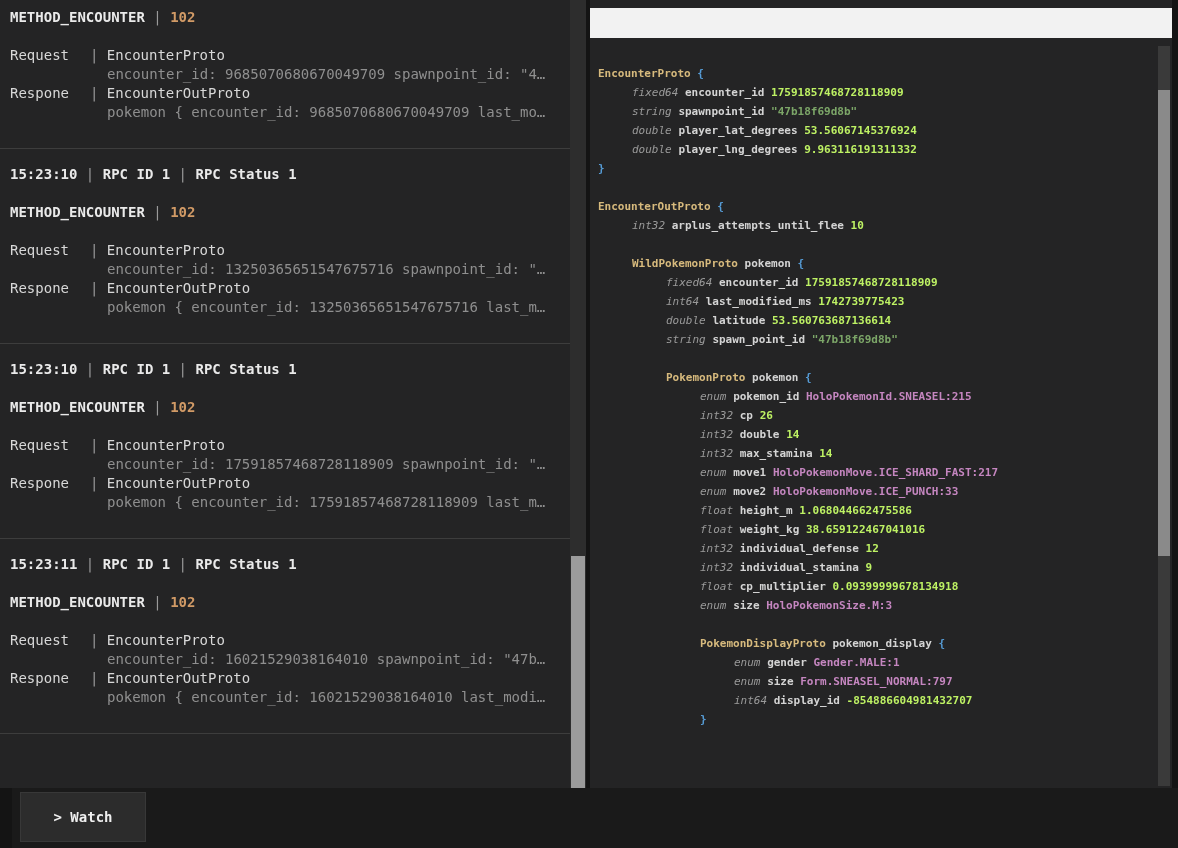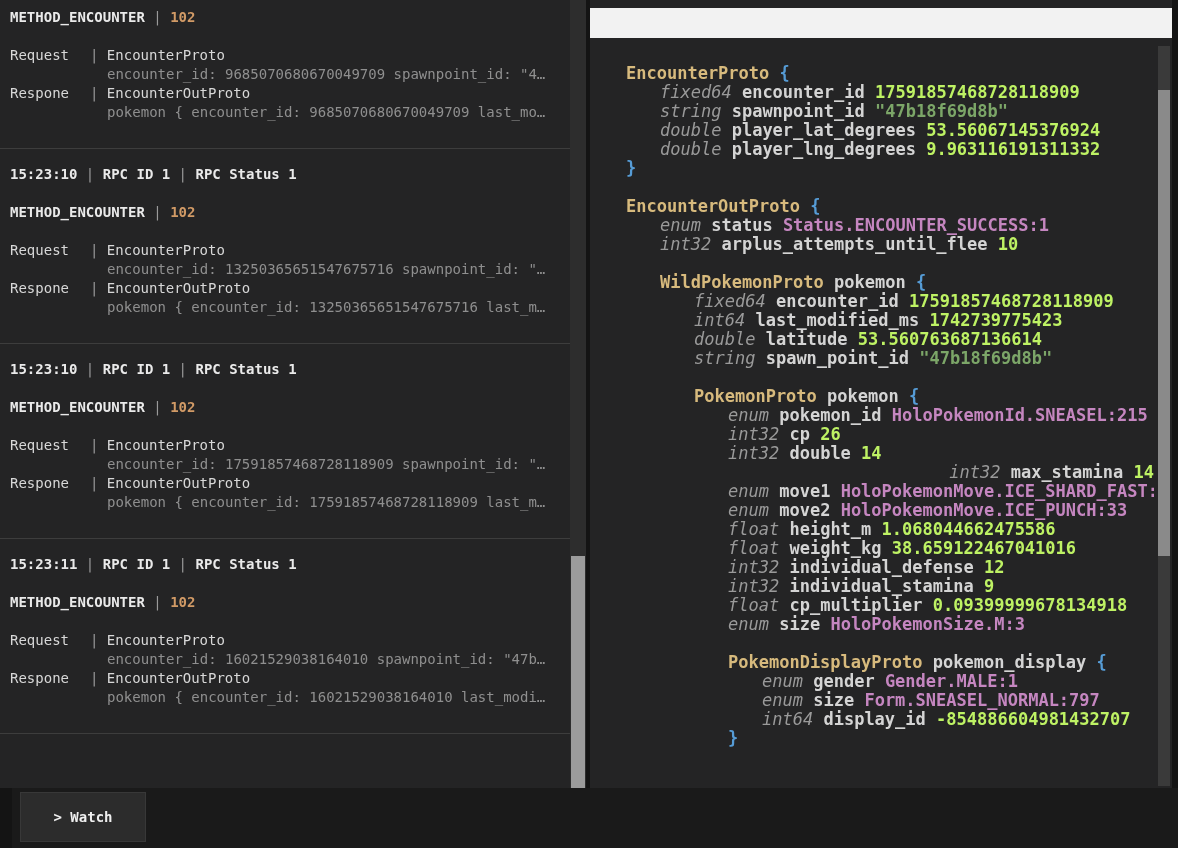--- a/index.html
+++ b/index.html
@@ -40,21 +40,21 @@
     background:#242425;
   }
   .detail-toolbar {
     position:absolute; left:0; top:8px; right:0; height:30px;
     background:#f2f2f2;
   }
   .code {
     position:absolute; left:8px; top:64px; right:18px; bottom:0;
     overflow:hidden;
   }
-  .code-line { font-size:17px; line-height:19px; white-space:pre;margin-left:28px; }
+  .code-line { font-size:11px; line-height:19px; white-space:pre; }
   .tk-m { color:#d7ba7d; font-weight:bold; }
   .tk-b { color:#569cd6; font-weight:bold; }
   .tk-t { color:#9a9a9a; font-style:italic; }
   .tk-f { color:#d4d4d4; font-weight:bold; }
   .tk-n { color:#bef264; font-weight:bold; }
   .tk-s { color:#7ca668; font-weight:bold; }
   .tk-e { color:#c586c0; font-weight:bold; }
   .tk-p { color:#d4d4d4; }
 
   .detail-scrollbar {
@@ -125,34 +125,33 @@
   <div class="detail-toolbar"></div>
   <div class="code" id="code">
       <div class="code-line" style="padding-left: 0px;"><span class="tk-m">EncounterProto</span><span class="tk-p"> </span><span class="tk-b">{</span></div>
       <div class="code-line" style="padding-left: 34px;"><span class="tk-t">fixed64</span><span class="tk-p"> </span><span class="tk-f">encounter_id</span><span class="tk-p"> </span><span class="tk-n">17591857468728118909</span></div>
       <div class="code-line" style="padding-left: 34px;"><span class="tk-t">string</span><span class="tk-p"> </span><span class="tk-f">spawnpoint_id</span><span class="tk-p"> </span><span class="tk-s">"47b18f69d8b"</span></div>
       <div class="code-line" style="padding-left: 34px;"><span class="tk-t">double</span><span class="tk-p"> </span><span class="tk-f">player_lat_degrees</span><span class="tk-p"> </span><span class="tk-n">53.56067145376924</span></div>
       <div class="code-line" style="padding-left: 34px;"><span class="tk-t">double</span><span class="tk-p"> </span><span class="tk-f">player_lng_degrees</span><span class="tk-p"> </span><span class="tk-n">9.963116191311332</span></div>
       <div class="code-line" style="padding-left: 0px;"><span class="tk-b">}</span></div>
       <div class="code-line" style="padding-left: 0px;">&nbsp;</div>
       <div class="code-line" style="padding-left: 0px;"><span class="tk-m">EncounterOutProto</span><span class="tk-p"> </span><span class="tk-b">{</span></div>
-      <div class="code-line" style="padding-left: 34px;"><span class="tk-t">enum</span><span class="tk-p"> </span><span class="tk-f">status</span><span class="tk-p"> </span><span class="tk-e">Status.ENCOUNTER_SUCCESS:1</span></div>
       <div class="code-line" style="padding-left: 34px;"><span class="tk-t">int32</span><span class="tk-p"> </span><span class="tk-f">arplus_attempts_until_flee</span><span class="tk-p"> </span><span class="tk-n">10</span></div>
       <div class="code-line" style="padding-left: 0px;">&nbsp;</div>
       <div class="code-line" style="padding-left: 34px;"><span class="tk-m">WildPokemonProto</span><span class="tk-p"> </span><span class="tk-f">pokemon</span><span class="tk-p"> </span><span class="tk-b">{</span></div>
       <div class="code-line" style="padding-left: 68px;"><span class="tk-t">fixed64</span><span class="tk-p"> </span><span class="tk-f">encounter_id</span><span class="tk-p"> </span><span class="tk-n">17591857468728118909</span></div>
       <div class="code-line" style="padding-left: 68px;"><span class="tk-t">int64</span><span class="tk-p"> </span><span class="tk-f">last_modified_ms</span><span class="tk-p"> </span><span class="tk-n">1742739775423</span></div>
       <div class="code-line" style="padding-left: 68px;"><span class="tk-t">double</span><span class="tk-p"> </span><span class="tk-f">latitude</span><span class="tk-p"> </span><span class="tk-n">53.560763687136614</span></div>
       <div class="code-line" style="padding-left: 68px;"><span class="tk-t">string</span><span class="tk-p"> </span><span class="tk-f">spawn_point_id</span><span class="tk-p"> </span><span class="tk-s">"47b18f69d8b"</span></div>
       <div class="code-line" style="padding-left: 0px;">&nbsp;</div>
       <div class="code-line" style="padding-left: 68px;"><span class="tk-m">PokemonProto</span><span class="tk-p"> </span><span class="tk-f">pokemon</span><span class="tk-p"> </span><span class="tk-b">{</span></div>
       <div class="code-line" style="padding-left: 102px;"><span class="tk-t">enum</span><span class="tk-p"> </span><span class="tk-f">pokemon_id</span><span class="tk-p"> </span><span class="tk-e">HoloPokemonId.SNEASEL:215</span></div>
       <div class="code-line" style="padding-left: 102px;"><span class="tk-t">int32</span><span class="tk-p"> </span><span class="tk-f">cp</span><span class="tk-p"> </span><span class="tk-n">26</span></div>
       <div class="code-line" style="padding-left: 102px;"><span class="tk-t">int32</span><span class="tk-p"> </span><span class="tk-f">double</span><span class="tk-p"> </span><span class="tk-n">14</span></div>
-      <div class="code-line" style="padding-left: 102px; text-align: right;"><span class="tk-t">int32</span><span class="tk-p"> </span><span class="tk-f">max_stamina</span><span class="tk-p"> </span><span class="tk-n">14</span></div>
+      <div class="code-line" style="padding-left: 102px;"><span class="tk-t">int32</span><span class="tk-p"> </span><span class="tk-f">max_stamina</span><span class="tk-p"> </span><span class="tk-n">14</span></div>
       <div class="code-line" style="padding-left: 102px;"><span class="tk-t">enum</span><span class="tk-p"> </span><span class="tk-f">move1</span><span class="tk-p"> </span><span class="tk-e">HoloPokemonMove.ICE_SHARD_FAST:217</span></div>
       <div class="code-line" style="padding-left: 102px;"><span class="tk-t">enum</span><span class="tk-p"> </span><span class="tk-f">move2</span><span class="tk-p"> </span><span class="tk-e">HoloPokemonMove.ICE_PUNCH:33</span></div>
       <div class="code-line" style="padding-left: 102px;"><span class="tk-t">float</span><span class="tk-p"> </span><span class="tk-f">height_m</span><span class="tk-p"> </span><span class="tk-n">1.068044662475586</span></div>
       <div class="code-line" style="padding-left: 102px;"><span class="tk-t">float</span><span class="tk-p"> </span><span class="tk-f">weight_kg</span><span class="tk-p"> </span><span class="tk-n">38.659122467041016</span></div>
       <div class="code-line" style="padding-left: 102px;"><span class="tk-t">int32</span><span class="tk-p"> </span><span class="tk-f">individual_defense</span><span class="tk-p"> </span><span class="tk-n">12</span></div>
       <div class="code-line" style="padding-left: 102px;"><span class="tk-t">int32</span><span class="tk-p"> </span><span class="tk-f">individual_stamina</span><span class="tk-p"> </span><span class="tk-n">9</span></div>
       <div class="code-line" style="padding-left: 102px;"><span class="tk-t">float</span><span class="tk-p"> </span><span class="tk-f">cp_multiplier</span><span class="tk-p"> </span><span class="tk-n">0.09399999678134918</span></div>
       <div class="code-line" style="padding-left: 102px;"><span class="tk-t">enum</span><span class="tk-p"> </span><span class="tk-f">size</span><span class="tk-p"> </span><span class="tk-e">HoloPokemonSize.M:3</span></div>
       <div class="code-line" style="padding-left: 0px;">&nbsp;</div>
       <div class="code-line" style="padding-left: 102px;"><span class="tk-m">PokemonDisplayProto</span><span class="tk-p"> </span><span class="tk-f">pokemon_display</span><span class="tk-p"> </span><span class="tk-b">{</span></div>

